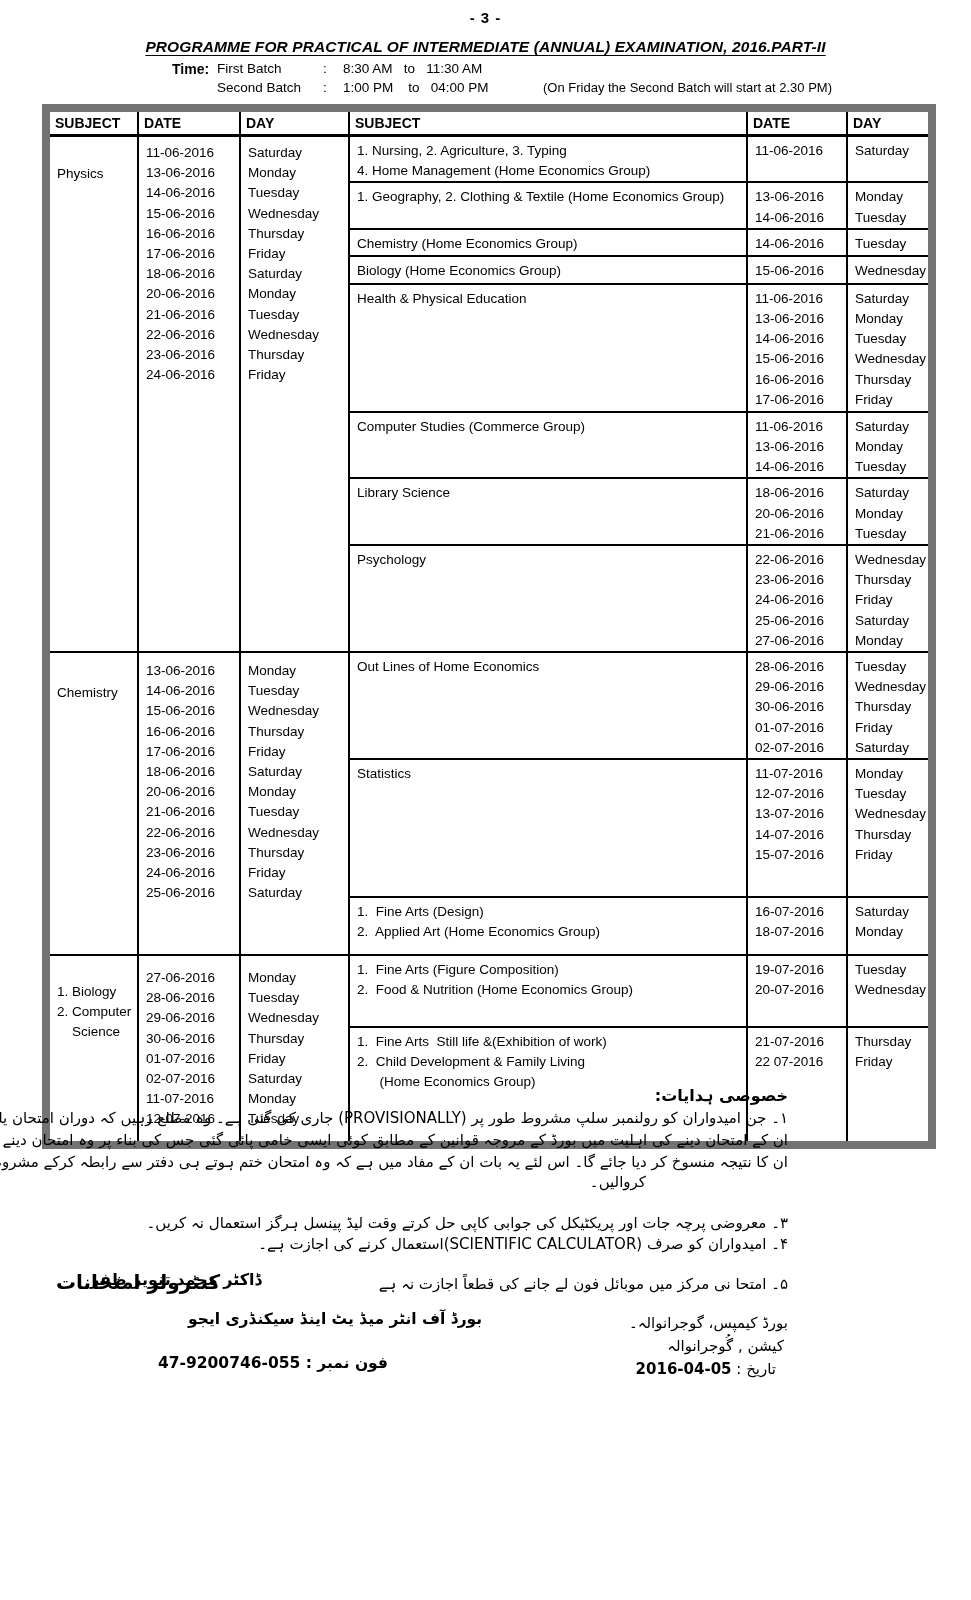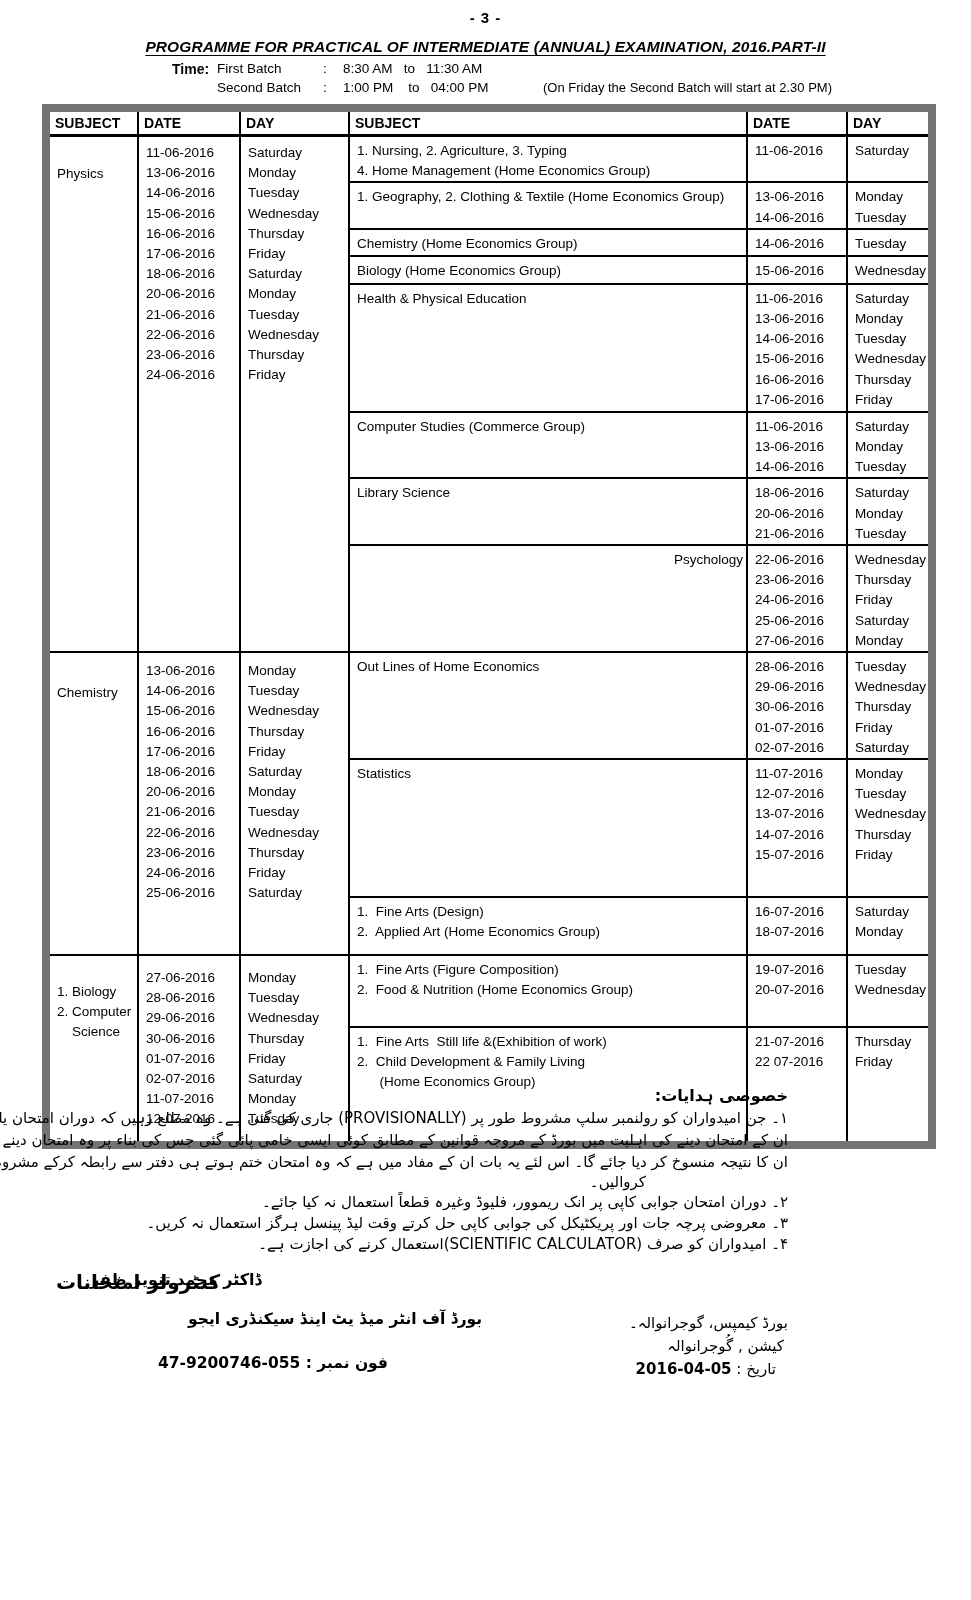--- a/index.html
+++ b/index.html
@@ -176,21 +176,21 @@
         <tr style="height: 64px;">
           <td class="subject-cell" style="padding-top: 4px;">Library Science</td>
           <td class="date-cell" style="padding-top: 4px;">18-06-2016
 20-06-2016
 21-06-2016</td>
           <td class="day-cell" style="padding-top: 4px;">Saturday
 Monday
 Tuesday</td>
         </tr>
         <tr style="height: 105px;">
-          <td class="subject-cell" style="padding-top: 4px; text-align: right;">Psychology</td>
+          <td class="subject-cell" style="padding-top: 4px;">Psychology</td>
           <td class="date-cell" style="padding-top: 4px;">22-06-2016
 23-06-2016
 24-06-2016
 25-06-2016
 27-06-2016</td>
           <td class="day-cell" style="padding-top: 4px;">Wednesday
 Thursday
 Friday
 Saturday
 Monday</td>
@@ -292,24 +292,24 @@
         </tr>
       </tbody>
   </table>
 
   <div class="footer">
     <div class="u heading">خصوصی ہدایات:</div>
     <div class="u i1l1">۱۔ جن امیدواران کو رولنمبر سلپ مشروط طور پر (PROVISIONALLY) جاری کی گئی ہے۔ وہ مطلع رہیں کہ دوران امتحان یا اس کے بعد اگر</div>
     <div class="u i1l2">ان کے امتحان دینے کی اہلیت میں بورڈ کے مروجہ قوانین کے مطابق کوئی ایسی خامی پائی گئی جس کی بناء پر وہ امتحان دینے کے اہل نہ ہوئے تو</div>
     <div class="u i1l3">ان کا نتیجہ منسوخ کر دیا جائے گا۔ اس لئے یہ بات ان کے مفاد میں ہے کہ وہ امتحان ختم ہوتے ہی دفتر سے رابطہ کرکے مشروط رولنمبر کو کلیئر</div>
     <div class="u i1l4">کروالیں۔</div>
-    <div class="u i2">۲۔ دوران امتحان جوابی کاپی پر انک ریموور، فلیوڈ وغیرہ قطعاً استعمال نہ کیا جائے۔</div>
     <div class="u i3">۳۔ معروضی پرچہ جات اور پریکٹیکل کی جوابی کاپی حل کرتے وقت لیڈ پینسل ہرگز استعمال نہ کریں۔</div>
     <div class="u i4">۴۔ امیدواران کو صرف (SCIENTIFIC CALCULATOR)استعمال کرنے کی اجازت ہے۔</div>
     <div class="u b sig-name">ڈاکٹر محمد تنویر ظفر</div>
+    <div class="u i5">۵۔ امتحا نی مرکز میں موبائل فون لے جانے کی قطعاً اجازت نہ ہے</div>
     <div class="u b sig-desig">کنٹرولر امتحانات</div>
     <div class="u issuer1">بورڈ کیمپس، گوجرانوالہ۔</div>
     <div class="u b org-line">بورڈ آف انٹر میڈ یٹ اینڈ سیکنڈری ایجو</div>
     <div class="u issuer2">کیشن , گُوجرانوالہ</div>
     <div class="u issuer3">
       <span>تاریخ :</span>&nbsp;<span class="num">05-04-2016</span>
     </div>
     <div class="u b phone">فون نمبر : 055-9200746-47</div>
   </div>
 

